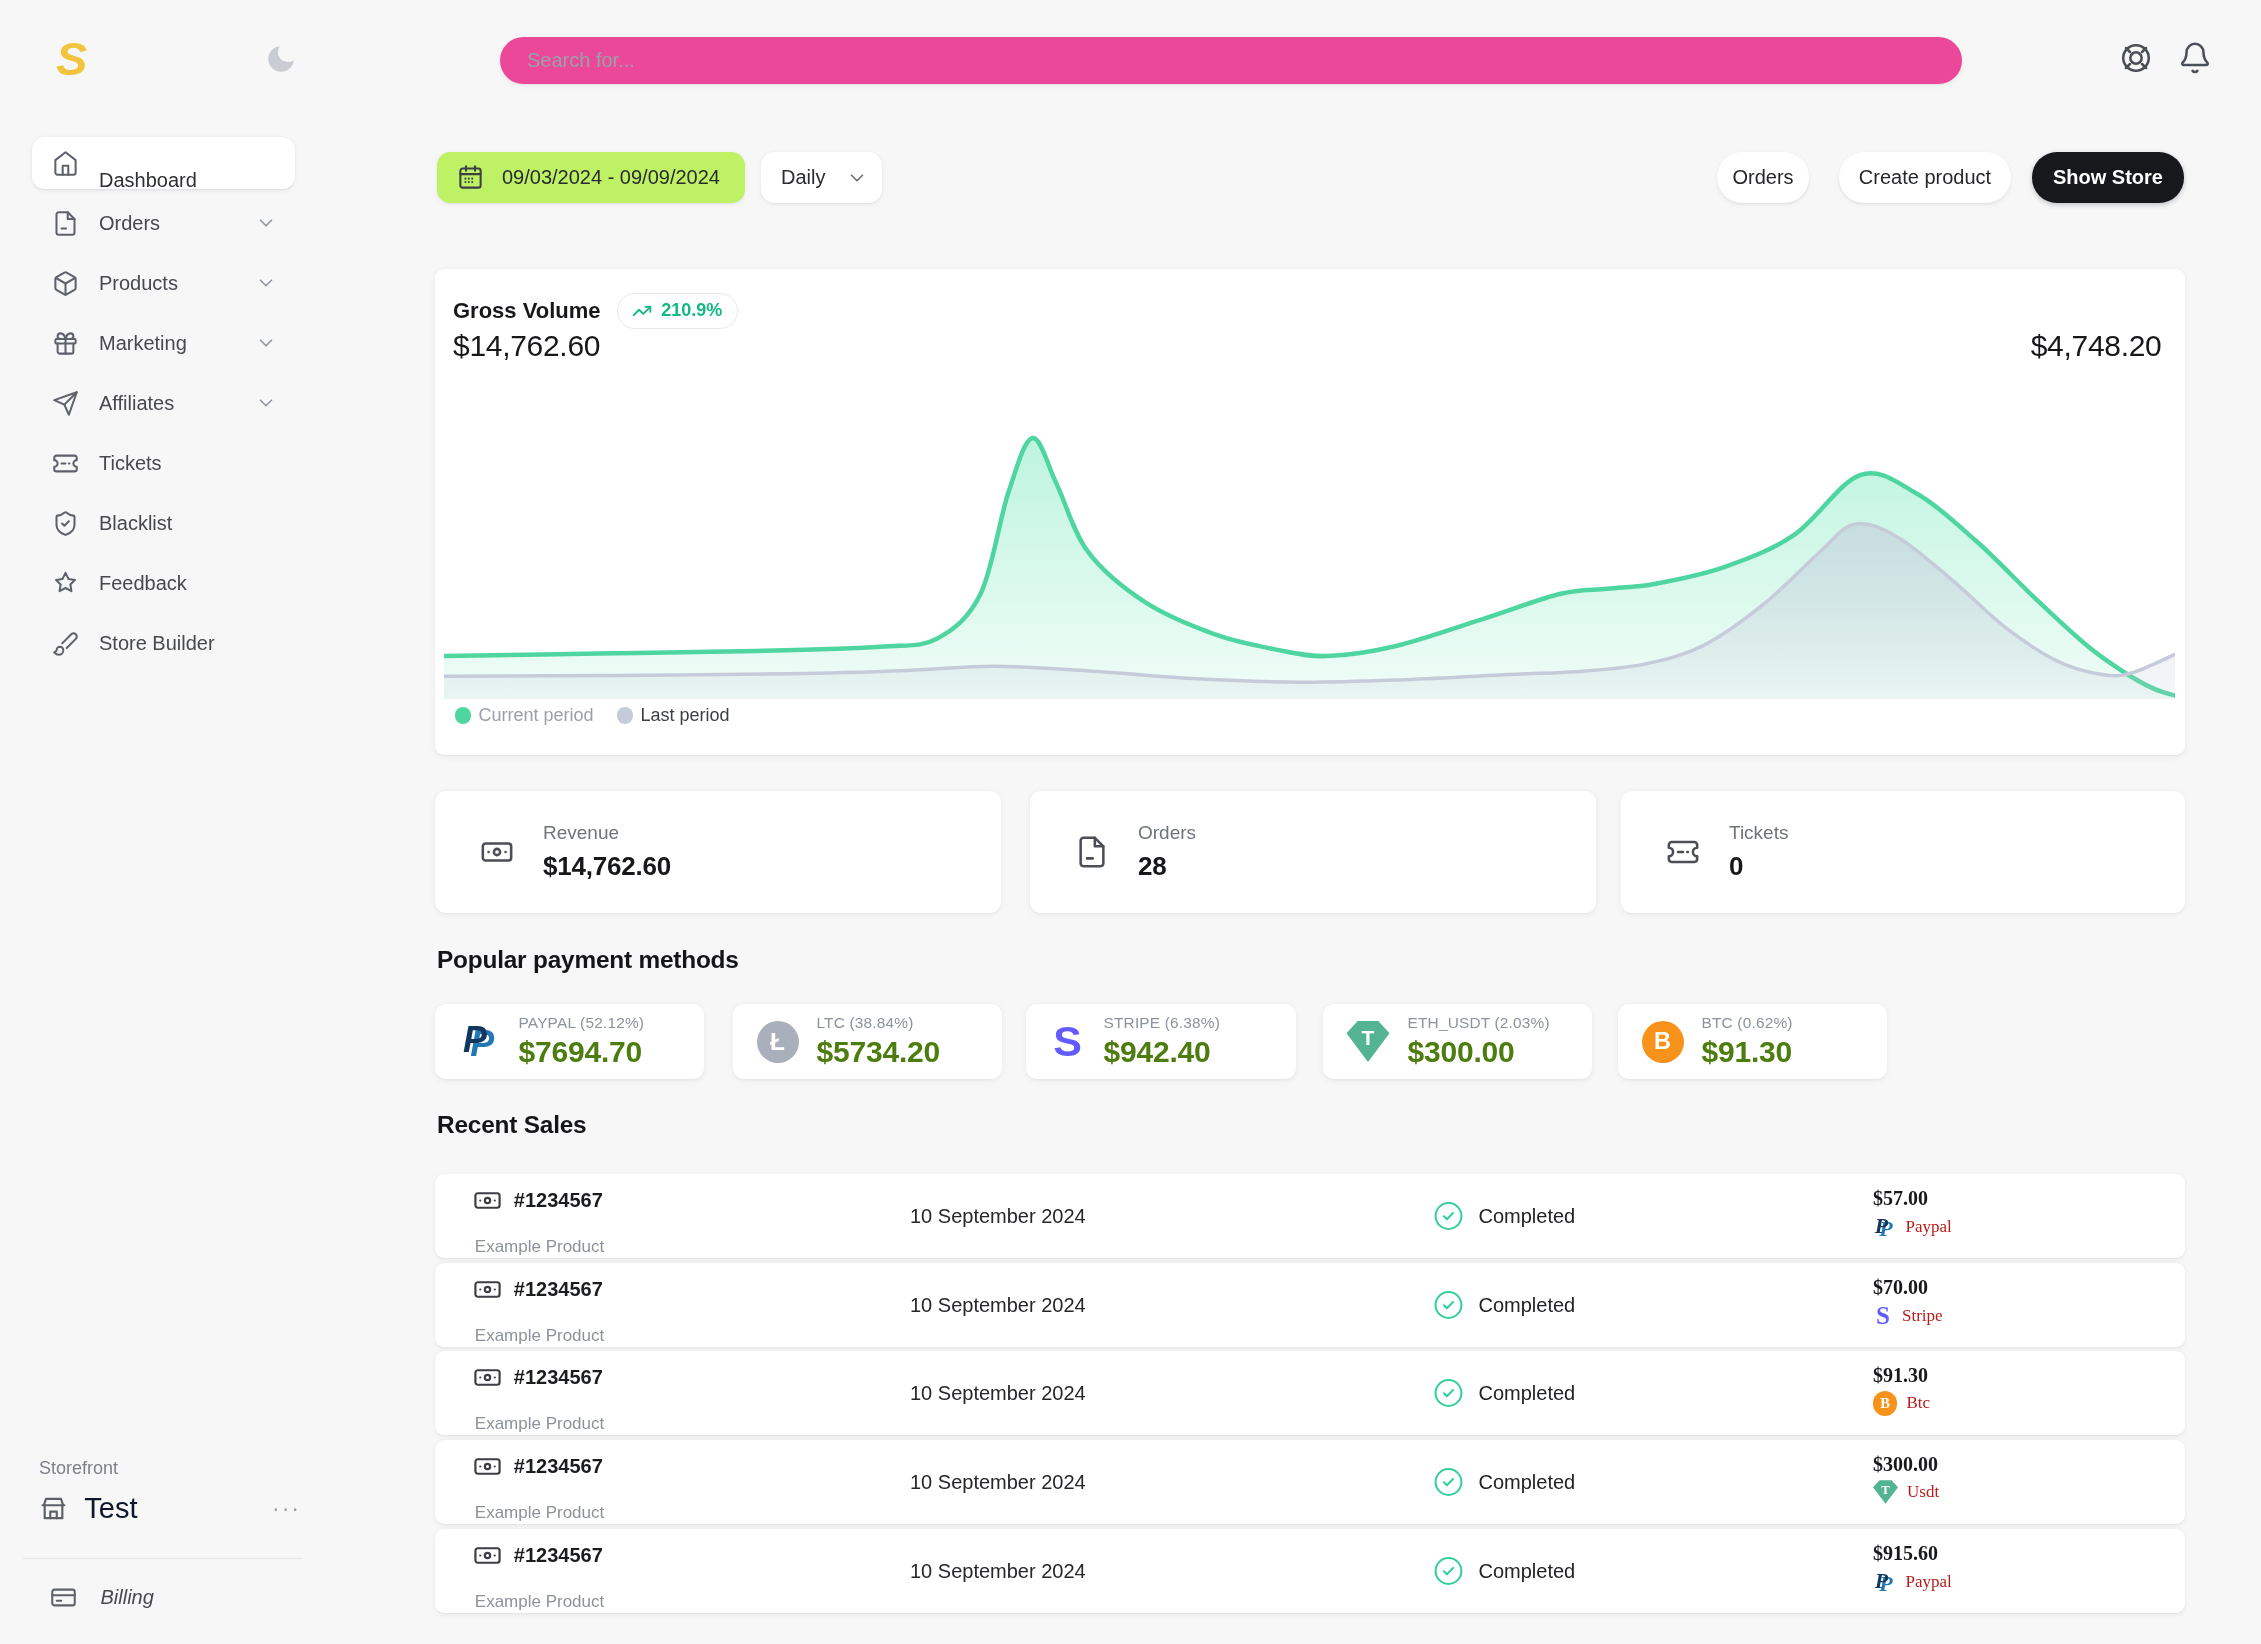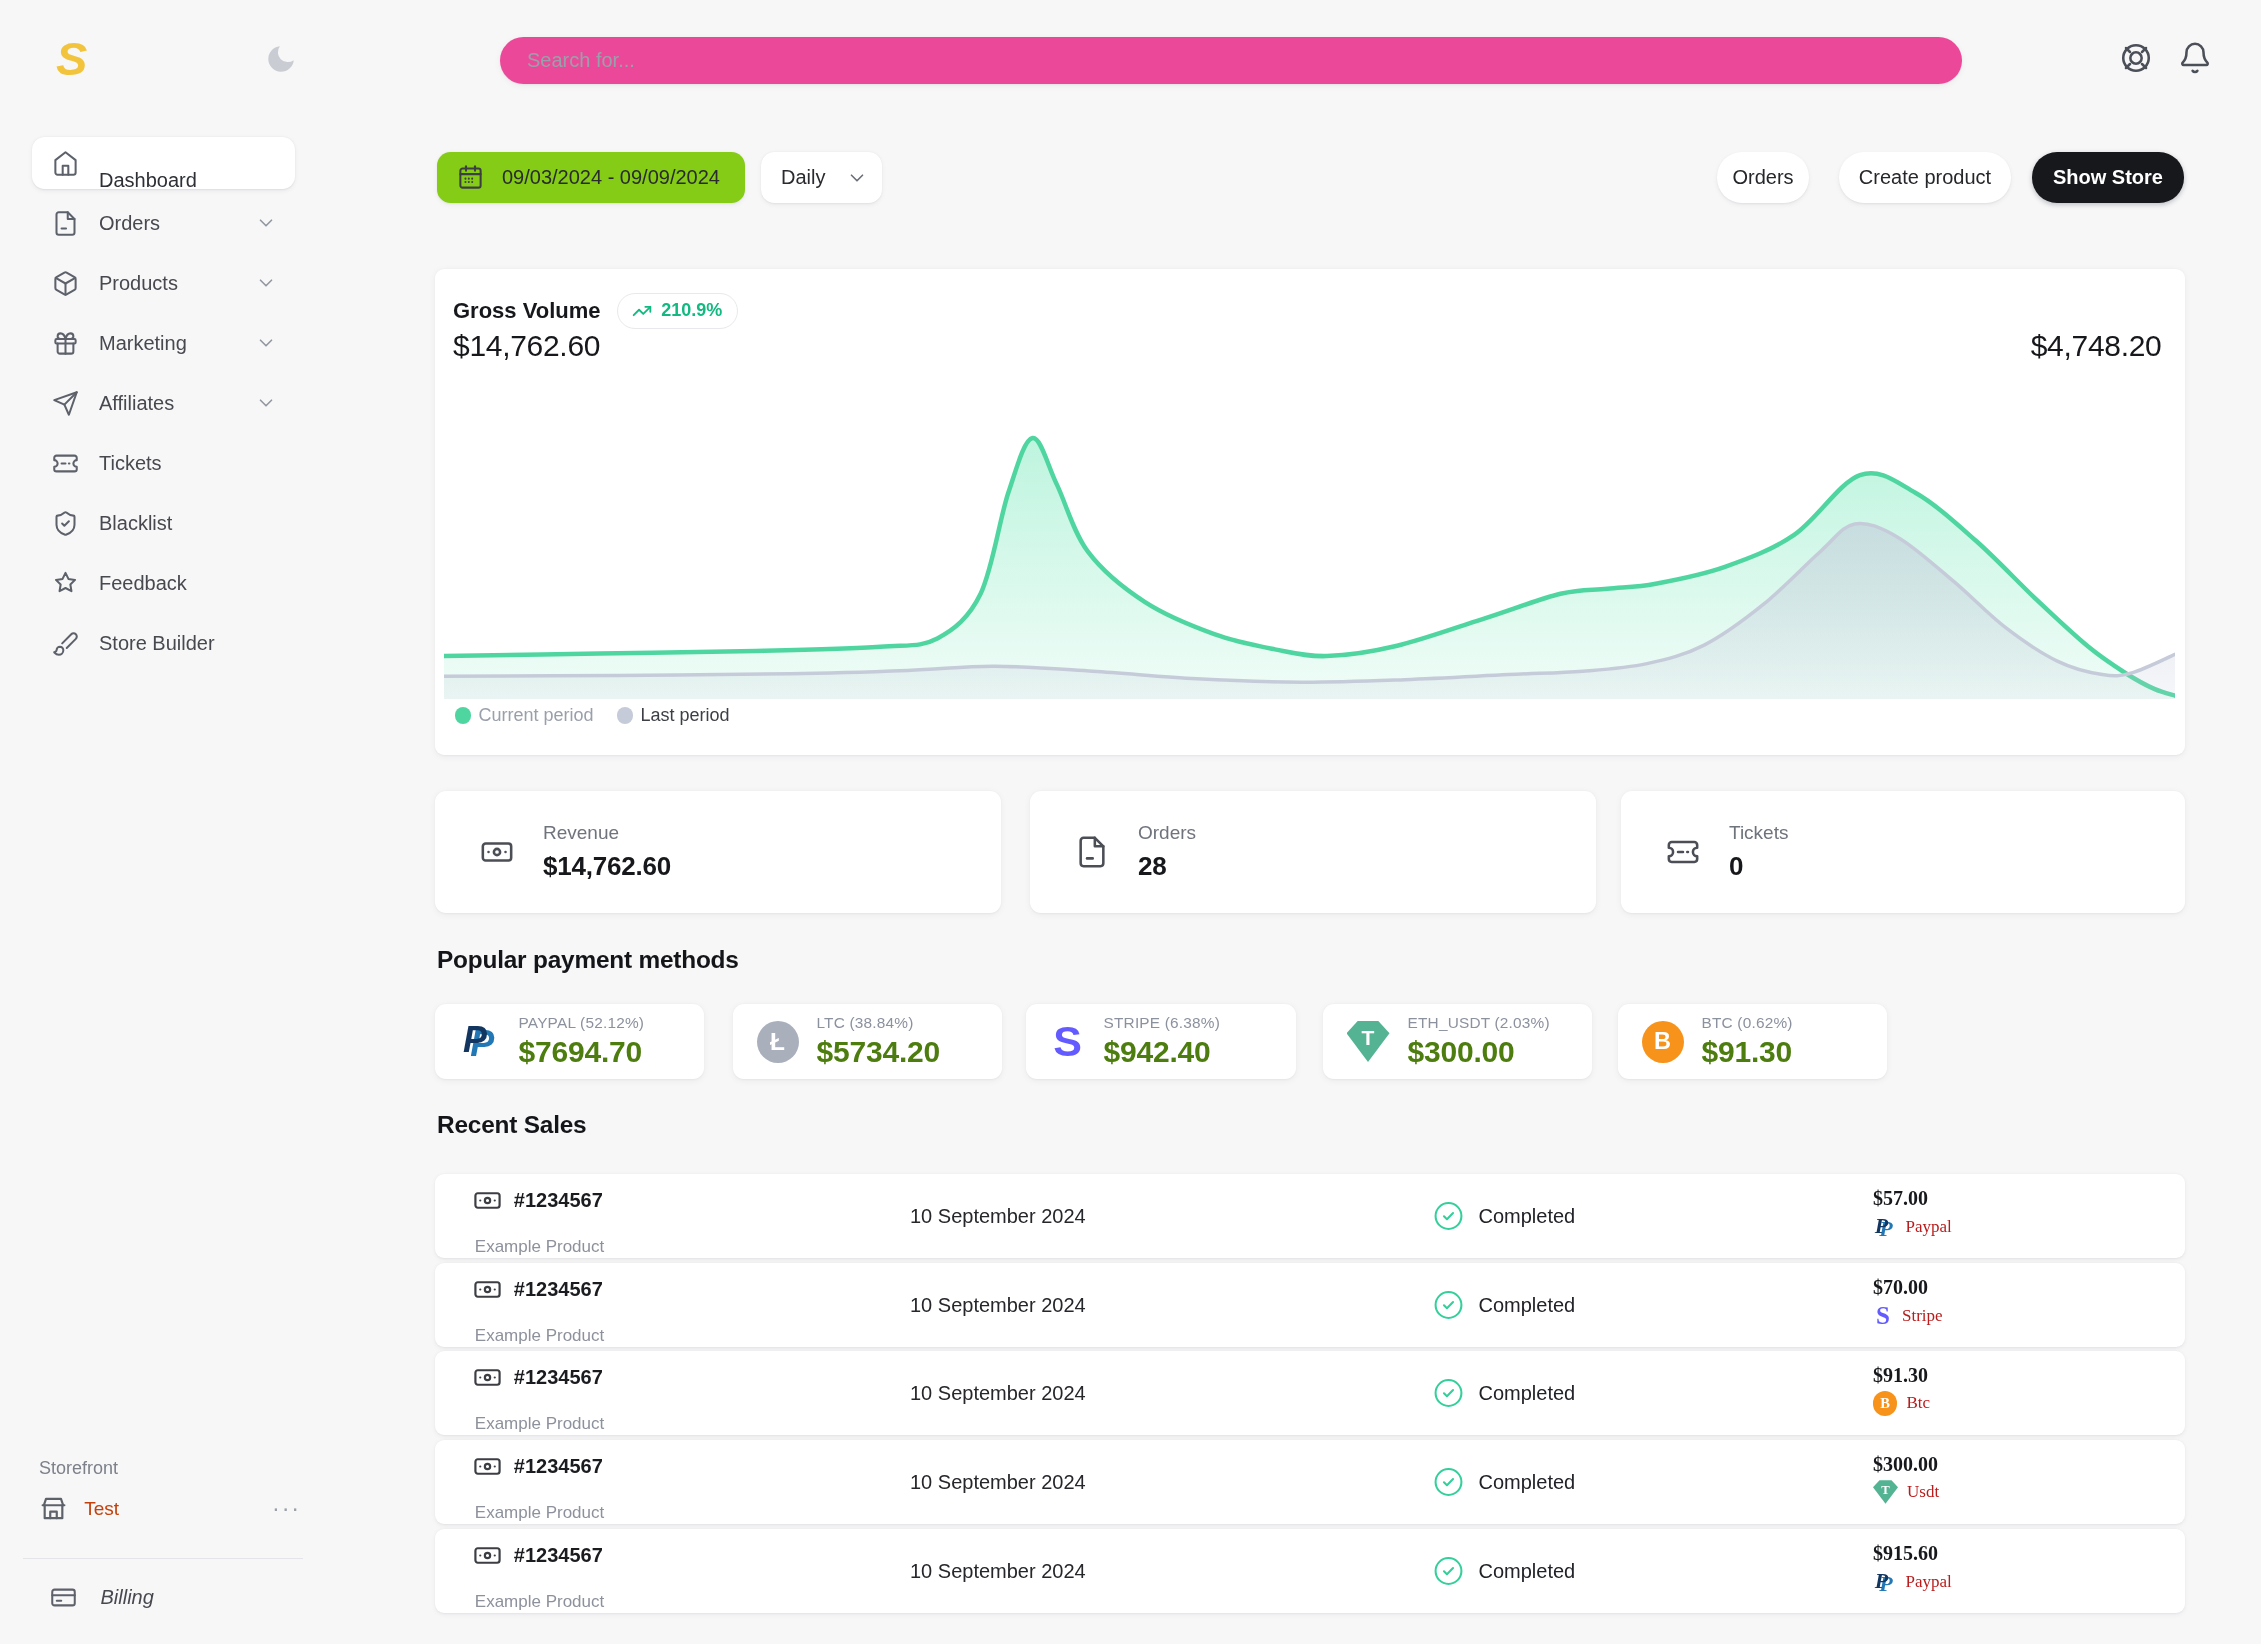--- a/index.html
+++ b/index.html
@@ -17,37 +17,37 @@
   .menu-item { position:relative; display:flex; align-items:center; height:52px; margin-bottom:8.1px; padding:0 18px 0 20px; border-radius:12.7px; color:#53565e; cursor:pointer; }
   .menu-item .mi-icon { width:27px; height:27px; margin-right:20px; color:#5d616a; flex:none; }
   .menu-item .mi-label { font-size:20px; color:#47494f; }
   .menu-item.active { background:#ffffff; box-shadow:0 0.9px 1.8px rgba(16,24,40,.06),0 1.8px 5.4px rgba(16,24,40,.06); }
   .menu-item.active .mi-label { color:#2e3036;margin-top:35px; }
   .menu-item .mi-chev { margin-left:auto; width:22px; height:22px; color:#9298a1; }
 
   .storefront-label { position:absolute; left:39px; top:1458px; font-size:18px; color:#7c8089; }
   .storefront-row { position:absolute; left:39px; top:1485px; width:262px; height:47px; display:flex; align-items:center; cursor:pointer; }
   .storefront-row .sf-icon { width:29px; height:29px; color:#5d616a; margin-right:16.3px; }
-  .storefront-row .sf-name { font-size:19px; color:#c2410c; }
+  .storefront-row .sf-name { font-size:29px; color:#0f172a; }
   .sf-more { margin-left:auto; font-size:23.5px; color:#9aa0a8; letter-spacing:1.8px; cursor:pointer; line-height:9px; }
   .side-divider { position:absolute; left:22.6px; top:1558px; width:280px; height:0.9px; background:#e4e5e8; }
   .billing-row { position:absolute; left:50px; top:1576px; width:251px; height:42px; display:flex; align-items:center; cursor:pointer;font-style:italic; }
   .billing-row .bi-icon { width:27px; height:27px; color:#5d616a; margin-right:23.5px; }
   .billing-row .bi-label { font-size:20px; color:#47494f; }
 
   
   .search-pill { position:absolute; left:500px; top:37px; width:1462px; height:47px; background:#ec4899; border:none; border-radius:23.5px;
     box-shadow:0 0.9px 1.8px rgba(16,24,40,.05),0 1.8px 7.2px rgba(16,24,40,.05); padding:0 27px; font-size:20px; color:#3c3e44; outline:none; font-family:inherit; }
   .search-pill::placeholder { color:#9aa0ab; }
   .top-icon { position:absolute; width:34px; height:34px; color:#4b4f57; cursor:pointer; }
   .help-btn { left:2119px; top:41px; }
   .bell-btn { left:2178px; top:41px; }
 
   
-  .date-chip { position:absolute; left:437px; top:152px; width:308px; height:51px; background:#84cc16; border-radius:13.6px;
+  .date-chip { position:absolute; left:437px; top:152px; width:308px; height:51px; background:#bef264; border-radius:13.6px;
     box-shadow:0 0.9px 1.8px rgba(16,24,40,.05),0 1.8px 5.4px rgba(16,24,40,.05); display:flex; align-items:center; padding:0 20px; gap:18px; cursor:pointer; }
   .date-chip .dc-icon { width:27px; height:27px; color:#3c3e44; flex:none; }
   .date-chip .dc-text { font-size:20px; color:#2a2b2f; }
   .interval-select { position:absolute; left:761px; top:152px; width:121px; height:51px; background:#fff; border-radius:13.6px;
     box-shadow:0 0.9px 1.8px rgba(16,24,40,.05),0 1.8px 5.4px rgba(16,24,40,.05); display:flex; align-items:center; padding:0 14.5px 0 20px; gap:12.7px; cursor:pointer; }
   .interval-select .is-text { font-size:20px; color:#2a2b2f; }
   .interval-select .is-chev { width:22px; height:22px; color:#6a6e76; margin-left:auto; }
 
   .action-btn { position:absolute; top:152px; height:51px; border-radius:25px; display:flex; align-items:center; justify-content:center;
     background:#fff; box-shadow:0 0.9px 1.8px rgba(16,24,40,.05),0 1.8px 5.4px rgba(16,24,40,.06); font-size:20px; color:#26272b; cursor:pointer; padding:0 31px; }

